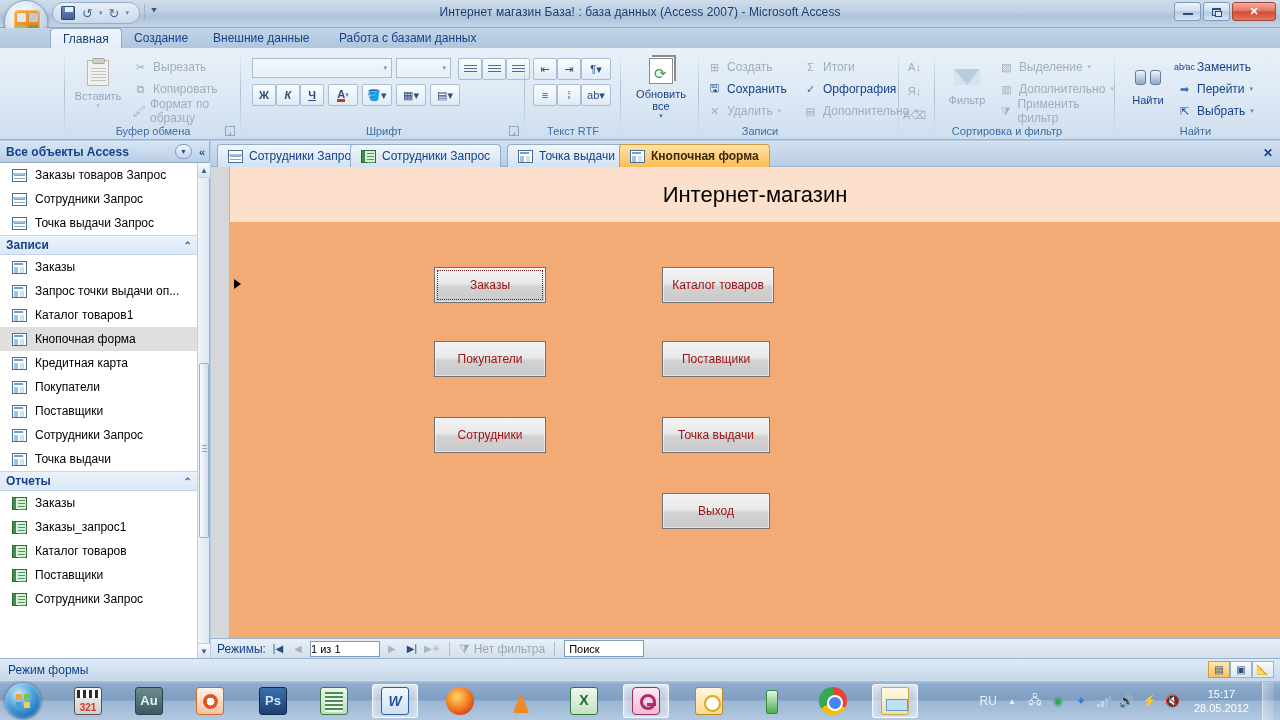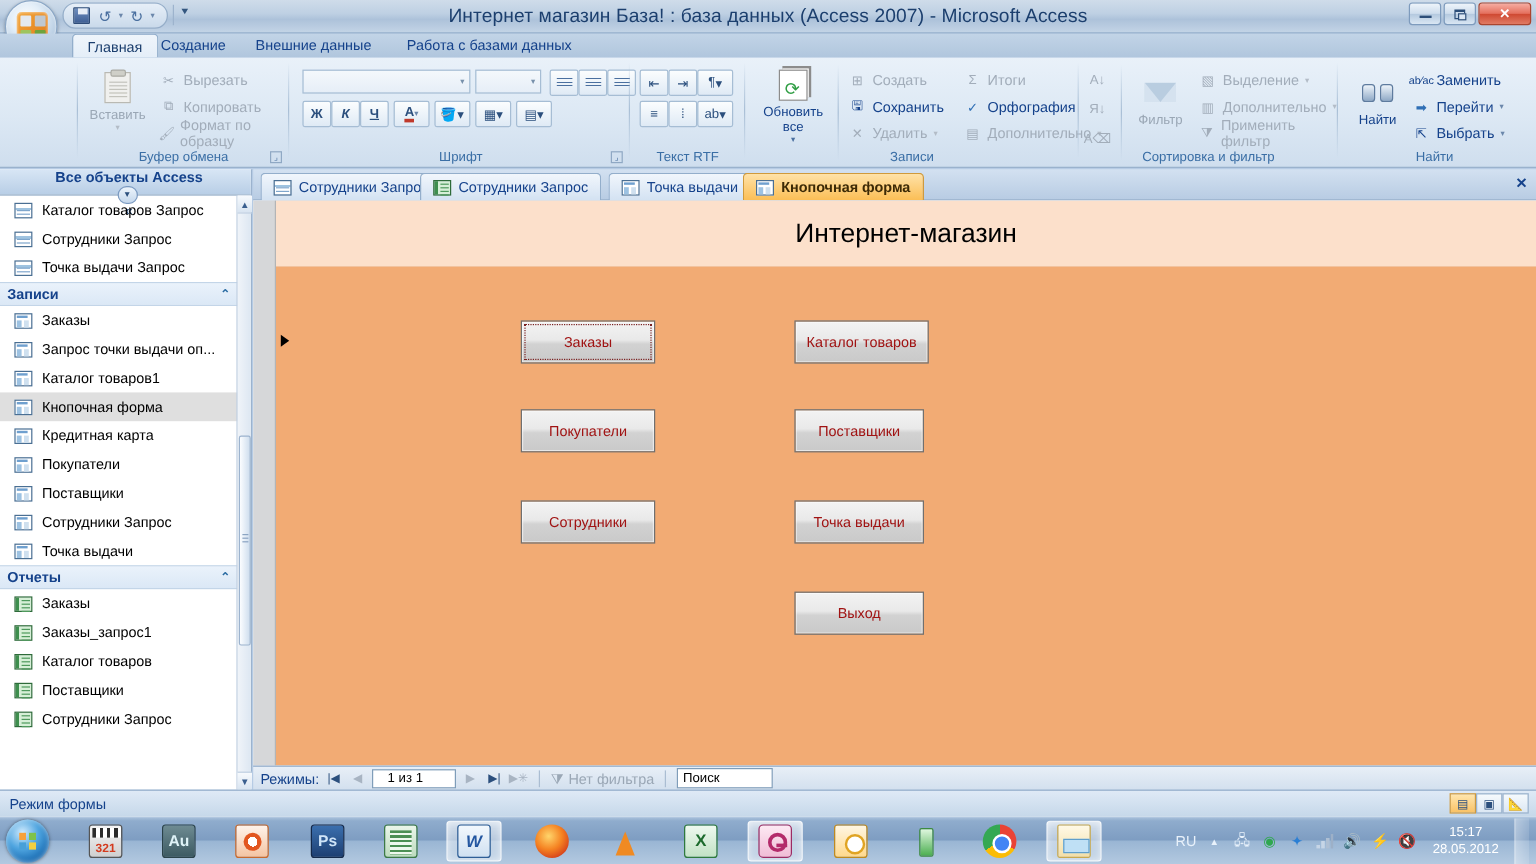--- a/index.html
+++ b/index.html
@@ -13,21 +13,21 @@
   }
 
   
   .titlebar{
     position:absolute; left:0; top:0; width:1280px; height:28px;
     background:linear-gradient(to bottom,#cfdcea 0%,#bed0e3 42%,#adc2da 60%,#c3d4e6 100%);
     border-bottom:1px solid #8fa9c6;
   }
   .titlebar-text{
     position:absolute; left:0; top:5px; width:1280px; text-align:center;
-    font-size:16px; color:#1c3f6e; letter-spacing:0.1px;
+    font-size:12px; color:#1c3f6e; letter-spacing:0.1px;
   }
   .officebtn{
     position:absolute; left:4px; top:0px; width:44px; height:44px; border-radius:50%;
     background:radial-gradient(circle at 40% 35%, #fdfefe 0%, #e3eef8 35%, #b9cee3 70%, #8caac9 100%);
     border:1px solid #8aa6c5;
     box-shadow:0 1px 3px rgba(0,0,0,.35), inset 0 0 2px #fff;
   }
   .officebtn .logo{
     position:absolute; left:9px; top:9px; width:26px; height:26px; border-radius:4px;
     background:
@@ -136,21 +136,21 @@
 
   
   .navpane{
     position:absolute; left:0; top:141px; width:210px; height:517px;
     background:#fff; border-right:1px solid #9cb3ce;
   }
   .nav-header{
     height:22px; background:linear-gradient(to bottom,#d8e6f5,#b8cee6);
     border-bottom:1px solid #8fa9c6;
     display:flex;align-items:center;
-    font-size:12px; font-weight:bold; color:#15428b; padding-left:6px;flex-direction:column;
+    font-size:12px; font-weight:bold; color:#15428b; padding-left:6px;
   }
   .nav-header .t{ flex:1; }
   .nav-dd{
     width:17px;height:15px;border:1px solid #7b9ac1;border-radius:8px;
     background:linear-gradient(to bottom,#eef5fc,#c4d7ec);
     font-size:7px;color:#2b4f7d;text-align:center;line-height:14px;margin-right:3px;
   }
   .nav-collapse{ width:14px; font-size:11px; color:#2b4f7d; text-align:center; }
   .nav-list{ position:absolute; left:0; top:22px; width:198px; bottom:0; overflow:hidden; }
   .nav-group{
@@ -257,21 +257,21 @@
     position:absolute; left:211px; top:638px; width:1069px; height:20px;
     background:linear-gradient(to bottom,#e8eff7,#d3e0ee);
     border-top:1px solid #9cb3ce;
     display:flex; align-items:center; gap:4px; padding-left:6px;
     font-size:12px; color:#15428b;
   }
   .recnav .navico{ width:16px; text-align:center; font-size:10px; color:#2b4f7d; }
   .recnav .navico.dim{ color:#a8b4c2; }
   .recnav .recbox{
     width:70px; height:16px; background:#fff; border:1px solid #7f9db9;
-    display:flex; align-items:center; padding-left:12px; font-size:11px; color:#000;
+    display:flex; align-items:center; padding-left:0; font-size:11px; color:#000;
   }
   .recnav .vsep{ width:1px; height:14px; background:#aabdd2; margin:0 5px; }
   .recnav .nofilter{ display:flex; align-items:center; gap:4px; color:#9aa7b5; }
   .recnav .searchbox{
     width:80px;height:17px;background:#fff;border:1px solid #7f9db9;
     display:flex;align-items:center;padding-left:4px;font-size:11px;color:#000;
   }
 
   
   .statusbar{
@@ -390,21 +390,21 @@
         <div class="dash"></div>
       </div>
     <div class="wbtn">
         <div class="rest"></div>
       </div>
     <div class="wbtn close">✕</div>
   </div>
 </div>
 
 <div class="ribbon-tabs">
-  <div class="rtab active" style="left:60px;">Главная</div>
+  <div class="rtab active" style="left:50px;">Главная</div>
   <div class="rtab" style="left:122px;">Создание</div>
   <div class="rtab" style="left:201px;">Внешние данные</div>
   <div class="rtab" style="left:327px;">Работа с базами данных</div>
 </div>
 
 <div class="ribbon">
 
   <div class="group-sep" style="left:64px;"></div>
 
   <div class="group" style="left:68px; width:170px;">
@@ -620,21 +620,21 @@
 <div class="navpane">
   <div class="nav-header">
     <span class="t">Все объекты Access</span>
     <div class="nav-dd">▼</div>
     <div class="nav-collapse">«</div>
   </div>
 
   <div class="nav-list">
     <div class="nav-item">
       <span class="ico query"></span>
-      <span class="label">Каталог товаров Запрос</span>
+      <span class="label">Заказы товаров Запрос</span>
     </div>
     <div class="nav-item">
       <span class="ico query"></span>
       <span class="label">Сотрудники Запрос</span>
     </div>
     <div class="nav-item">
       <span class="ico query"></span>
       <span class="label">Точка выдачи Запрос</span>
     </div>
 

